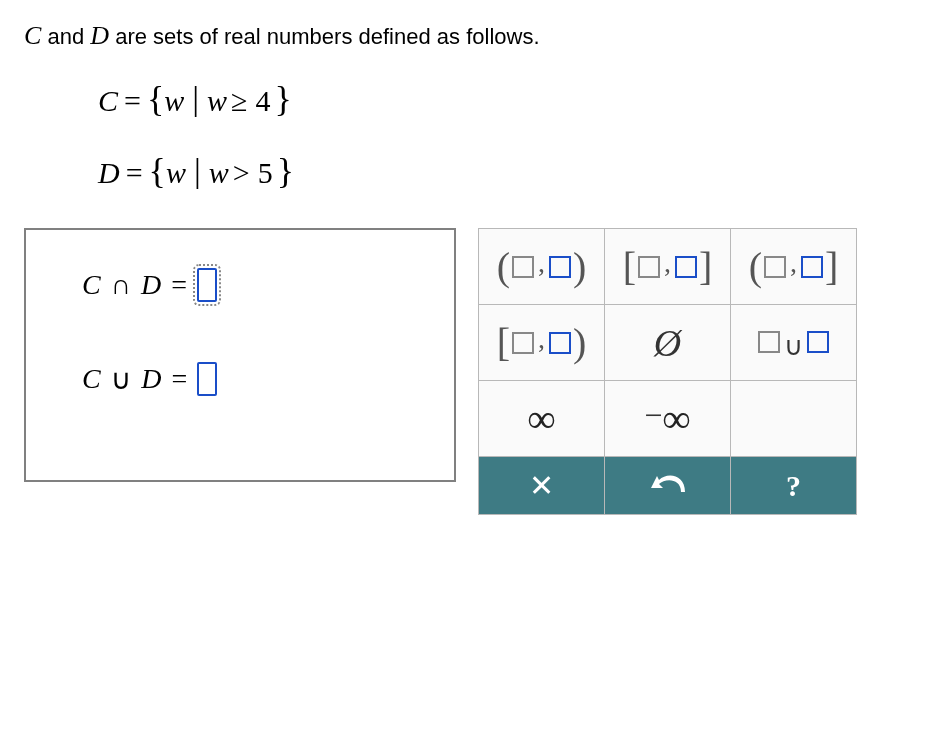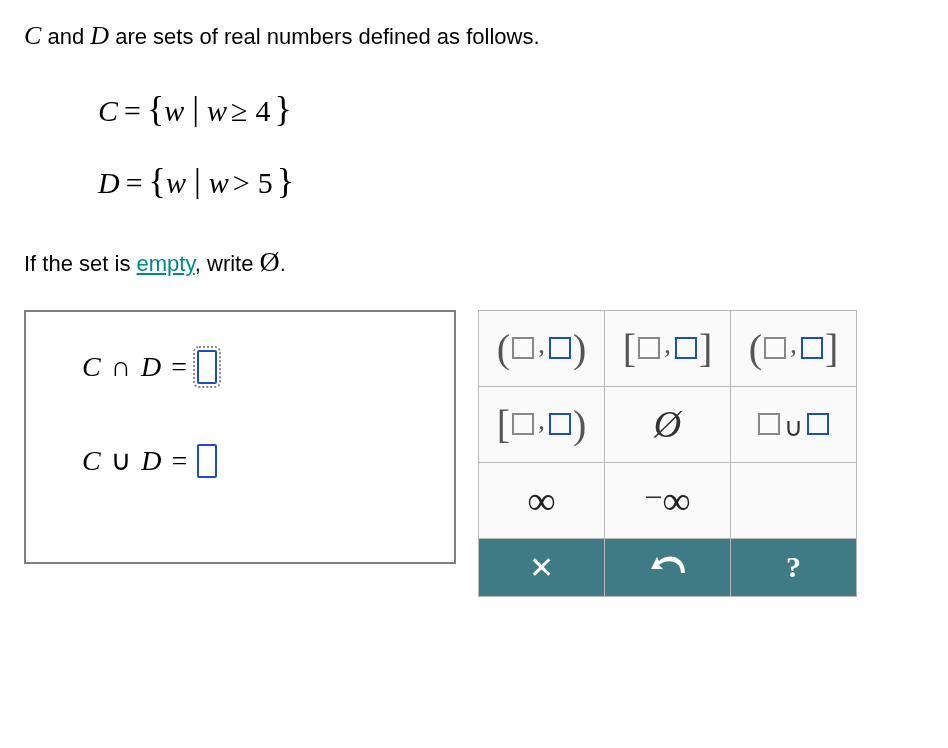--- a/index.html
+++ b/index.html
@@ -4,21 +4,21 @@
   <style>
     * { box-sizing: border-box; margin: 0; padding: 0; }
     body {
       font-family: Verdana, Geneva, sans-serif;
       font-size: 22px;
       color: #000;
       background: #fff;
       padding: 18px 24px;
       width: 948px;
     }
-    .problem-text { margin-bottom: 36px; line-height: 1.4; }
+    .problem-text { margin-bottom: 26px; line-height: 1.4; }
     .mi { font-family: "Times New Roman", Times, serif; font-style: italic; font-size: 26px; }
     .mr { font-family: "Times New Roman", Times, serif; font-style: normal; font-size: 26px; }
     .set-defs { margin: 0 0 34px 74px; }
     .set-def { font-family: "Times New Roman", Times, serif; font-size: 30px; font-style: italic; margin-bottom: 30px; display: flex; align-items: center; }
     .eq { font-style: normal; padding: 0 6px; }
     .brace { font-style: normal; font-size: 36px; position: relative; top: -2px; }
     .bar { font-style: normal; font-size: 34px; padding: 0 8px; position: relative; top: -2px; }
     .rel { font-style: normal; padding: 0 4px; }
     .instr { line-height: 1.7; margin-bottom: 24px; }
     .link { color: #008b8b; text-decoration: underline; cursor: pointer; }
@@ -92,23 +92,20 @@
     <span>w</span>
     <span class="bar">|</span>
     <span>w</span>
     <span class="rel">&gt;</span>
     <span class="rel">5</span>
     <span class="brace">}</span>
   </div>
 </div>
 
 <div class="instr">
-  <div>
-    <span>If the set is </span><span class="link">empty</span><span>, write </span><span class="slashzero">Ø</span><span>.</span>
-  </div>
 </div>
 
 <div class="bottom">
   <div class="answer-box">
     <div class="answer-row">
       <span>C</span>
       <span class="op">∩</span>
       <span>D</span>
       <span class="eq2">=</span>
       <span class="input-slot active"></span>

